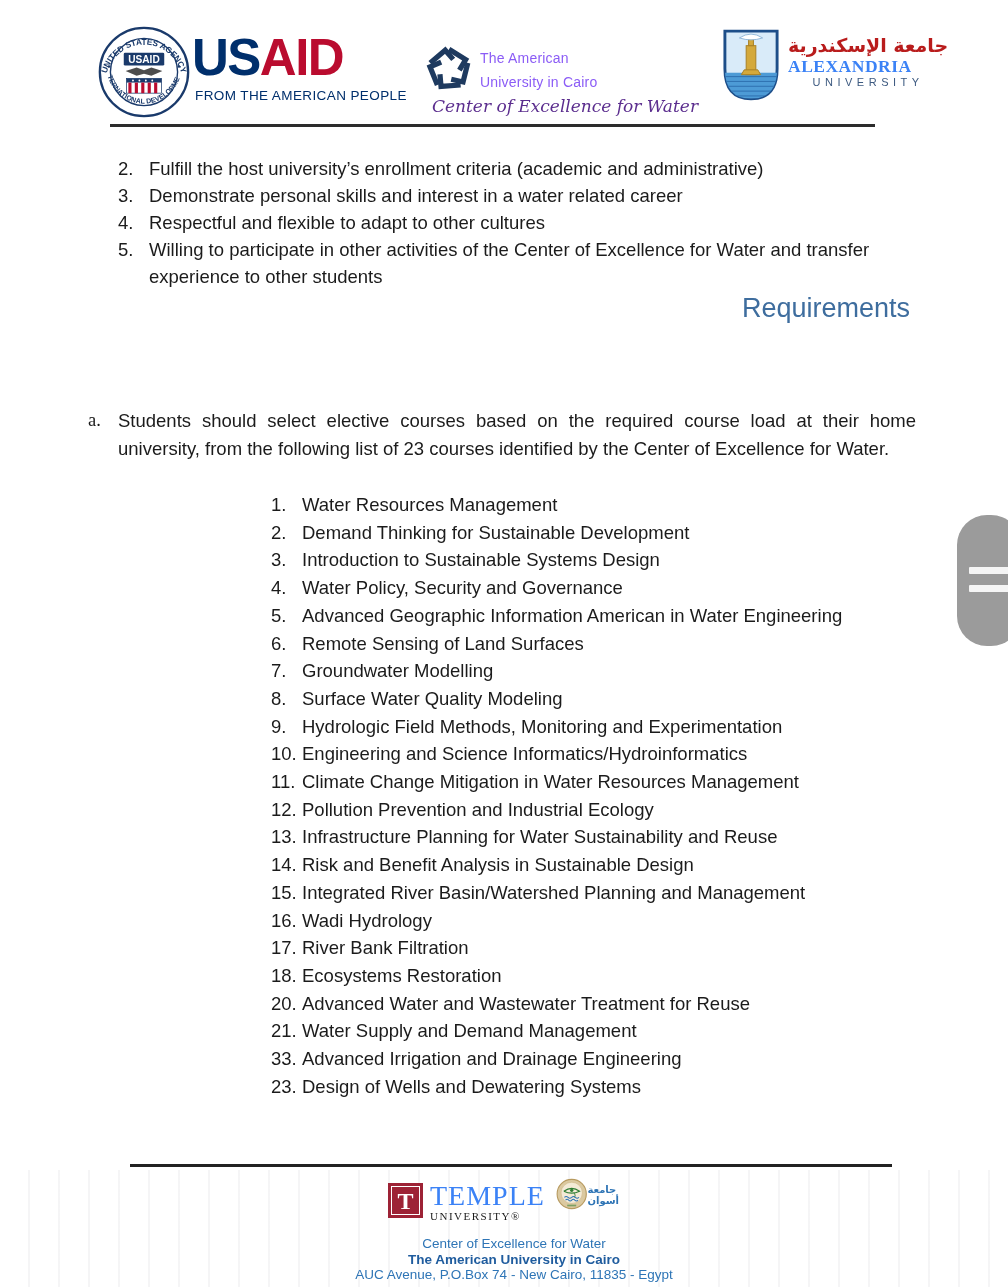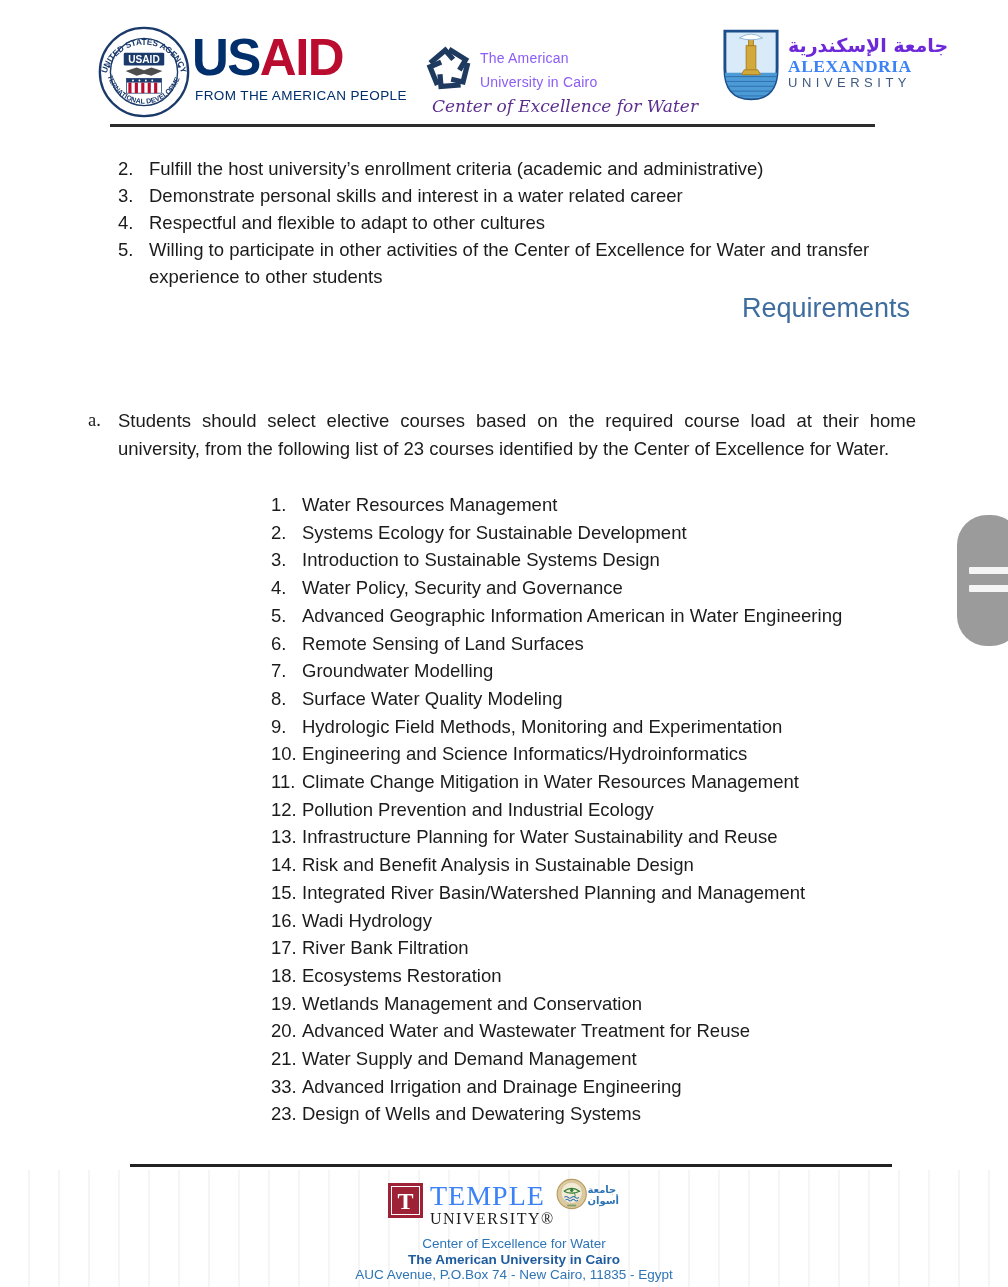--- a/index.html
+++ b/index.html
@@ -14,23 +14,23 @@
               font-family:"Liberation Sans",sans-serif;}
   .usaid-word .us{color:#002f6c;} .usaid-word .aid{color:#ba0c2f;}
   .usaid-tag{left:195px;top:88px;font-size:13.5px;color:#002f6c;letter-spacing:0.4px;font-weight:500;}
   .auc-knot{left:424px;top:44px;width:50px;height:50px;}
   .auc-name{left:480px;top:46px;font-size:14px;font-weight:400;color:#8b5cf6;line-height:24px;letter-spacing:0.2px;}
   .auc-script{left:420px;top:96px;width:290px;text-align:center;font-family:"DejaVu Serif",serif;
               font-style:italic;color:#5b2d8e;font-size:17px;}
   .alex-logo{left:722px;top:28px;display:flex;gap:8px;align-items:flex-start;}
   .alex-shield{width:58px;height:74px;}
   .alex-text{display:flex;flex-direction:column;margin-top:6px;}
-  .alex-arabic{font-family:"DejaVu Sans",sans-serif;color:#6d28d9;font-size:19px;line-height:22px;font-weight:700;}
+  .alex-arabic{font-family:"DejaVu Sans",sans-serif;color:#b91c1c;font-size:19px;line-height:22px;font-weight:700;}
   .alex-name{font-family:"Liberation Serif",serif;font-weight:700;color:#3b82f6;font-size:17.5px;line-height:20px;letter-spacing:0.5px;}
-  .alex-sub{color:#3d5a80;font-size:13px;letter-spacing:4.5px;line-height:13px;}
+  .alex-sub{color:#3d5a80;font-size:11px;letter-spacing:4.5px;line-height:13px;text-align:center;}
   .header-rule{left:110px;top:124px;width:765px;height:3px;background:#2c2c2c;}
 
   
   .doc-list{left:118px;top:155px;width:802px;}
   .doc-li{display:flex;font-size:18.5px;line-height:27px;}
   .doc-li .li-num{flex:0 0 31px;}
   .doc-li .li-text{flex:1;}
   .req-heading{left:88px;top:293px;width:822px;text-align:right;font-size:27px;color:#3e6d9e;font-weight:400;}
   .req-intro{left:88px;top:331px;width:812px;font-size:18.5px;line-height:26px;}
   .item-a{left:88px;top:407px;width:828px;display:flex;font-size:18.5px;line-height:27.5px;}
@@ -40,21 +40,21 @@
   .course-list .doc-li{line-height:27.7px;}
 
   
   .footer-rule{left:130px;top:1164px;width:762px;height:2.5px;background:#222;}
   .temple{left:388px;top:1183px;display:flex;gap:7px;align-items:flex-start;}
   .temple-box{width:35px;height:35px;background:#9d2235;position:relative;box-sizing:border-box;}
   .temple-box .t-frame{position:absolute;inset:3px;border:1.5px solid #fff;}
   .temple-box .t-glyph{position:absolute;inset:0;display:flex;align-items:center;justify-content:center;
        color:#fff;font-family:"Liberation Serif",serif;font-weight:700;font-size:24px;line-height:1;}
   .temple-text .t-name{font-family:"Liberation Serif",serif;font-size:28px;letter-spacing:1px;color:#3b82f6;line-height:26px;}
-  .temple-text .t-sub{font-size:16px;letter-spacing:1.5px;color:#1b1b1b;margin-top:1px;font-family:"Liberation Serif",serif;}
+  .temple-text .t-sub{font-size:11px;letter-spacing:1.5px;color:#1b1b1b;margin-top:1px;font-family:"Liberation Serif",serif;}
   .aswan{left:556px;top:1168px;width:70px;display:flex;align-items:center;justify-content:center;}
   .aswan svg{width:52px;height:52px;}
   .aswan-arabic{font-family:"DejaVu Sans",sans-serif;font-size:10px;color:#2e74b5;font-weight:700;margin-top:1px;}
   .footer-address{left:254px;top:1236px;width:520px;text-align:center;color:#2e75b6;font-size:13.5px;line-height:15.5px;}
   .footer-address .bold{font-weight:700;color:#1f5c9e;}
   .bottom-stripes{left:0;top:1170px;width:1008px;height:117px;pointer-events:none;
      background:repeating-linear-gradient(90deg,transparent 0 28px,rgba(60,60,80,0.05) 28px 30px);}
 
   
   .scroll-handle{left:957px;top:515px;width:64px;height:131px;border-radius:30px;background:#9b9b9b;cursor:grab;}
@@ -184,21 +184,21 @@
 
   <div class="abs doc-list course-list">
 
       <div class="doc-li">
         <span class="li-num">1.</span>
         <span class="li-text">Water Resources Management</span>
       </div>
 
       <div class="doc-li">
         <span class="li-num">2.</span>
-        <span class="li-text">Systems Ecology for Sustainable Development</span>
+        <span class="li-text">Demand Thinking for Sustainable Development</span>
       </div>
 
       <div class="doc-li">
         <span class="li-num">3.</span>
         <span class="li-text">Introduction to Sustainable Systems Design</span>
       </div>
 
       <div class="doc-li">
         <span class="li-num">4.</span>
         <span class="li-text">Water Policy, Security and Governance</span>
@@ -267,24 +267,20 @@
       <div class="doc-li">
         <span class="li-num">17.</span>
         <span class="li-text">River Bank Filtration</span>
       </div>
 
       <div class="doc-li">
         <span class="li-num">18.</span>
         <span class="li-text">Ecosystems Restoration</span>
       </div>
 
-      <div class="doc-li">
-        <span class="li-num">19.</span>
-        <span class="li-text">Wetlands Management and Conservation</span>
-      </div>
 
       <div class="doc-li">
         <span class="li-num">20.</span>
         <span class="li-text">Advanced Water and Wastewater Treatment for Reuse</span>
       </div>
 
       <div class="doc-li">
         <span class="li-num">21.</span>
         <span class="li-text">Water Supply and Demand Management</span>
       </div>

